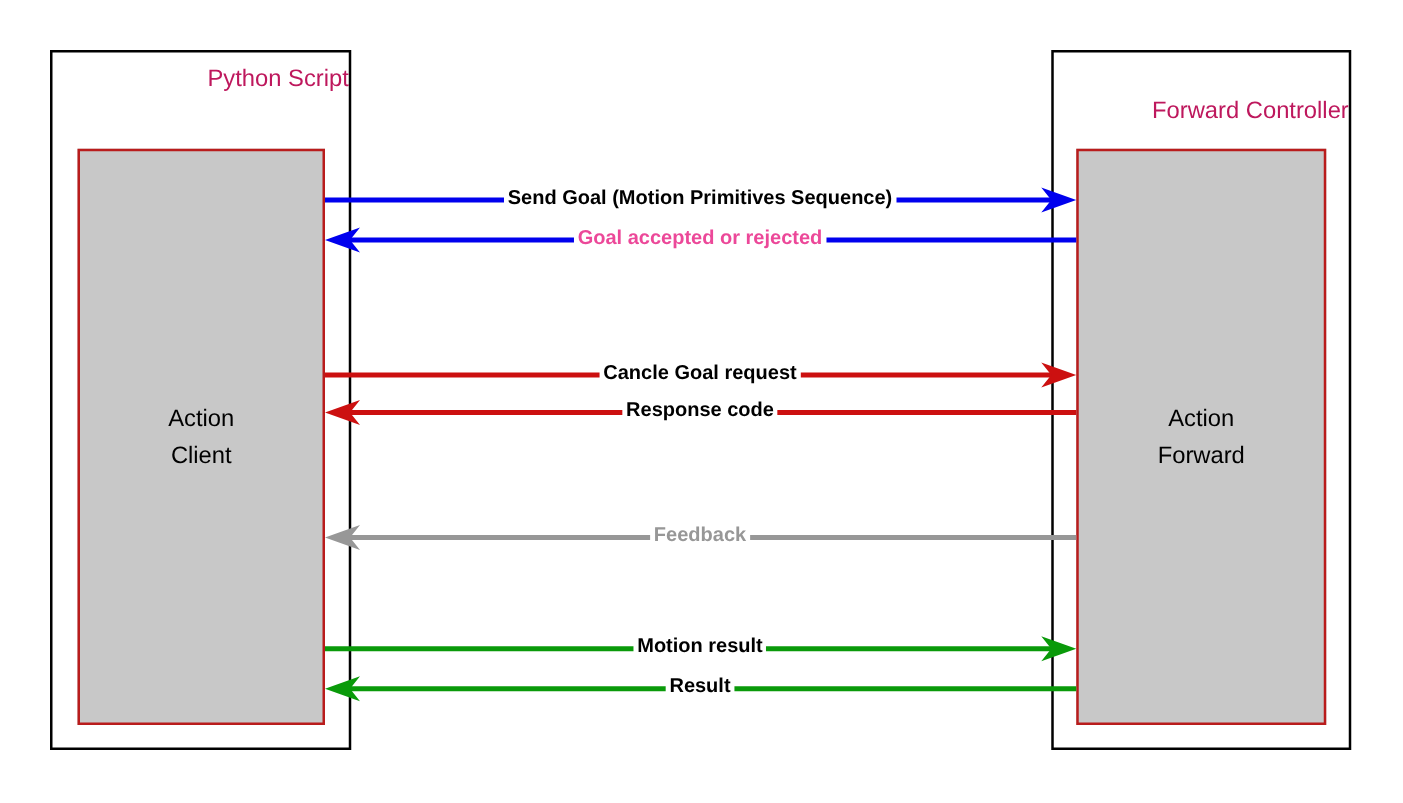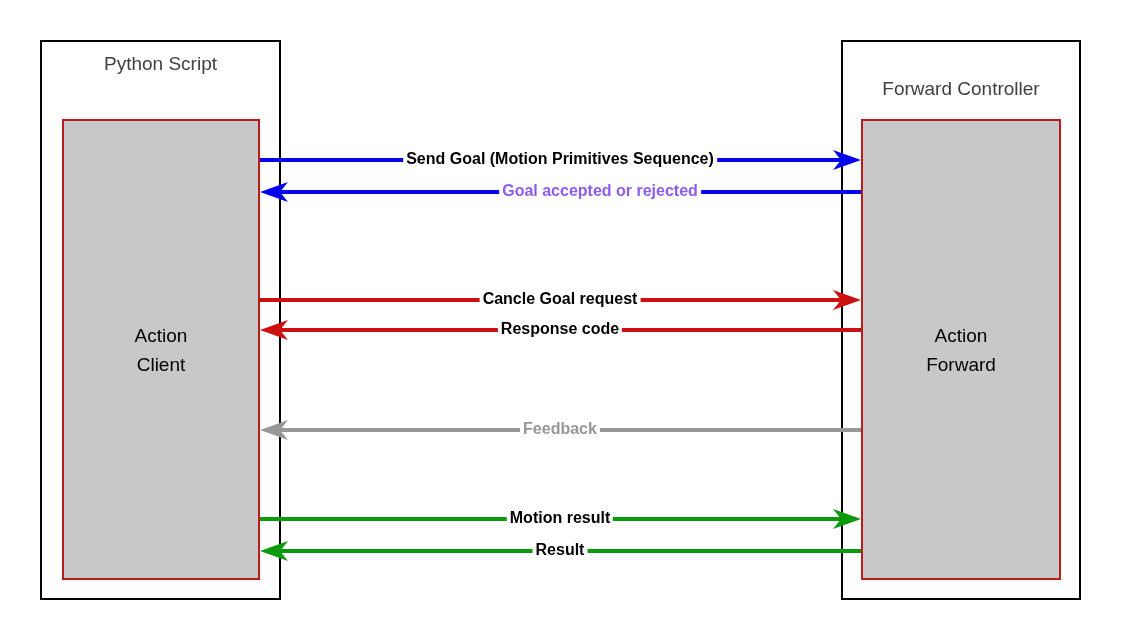--- a/index.html
+++ b/index.html
@@ -17,24 +17,24 @@
   }
   .outer-box {
     position: absolute;
     box-sizing: border-box;
     border: 2px solid #000000;
     background: #ffffff;
   }
   .outer-box .box-title {
     width: 100%;
     padding-top: 9px;
-    text-align: center;
+    text-align: right;
     font-size: 19px;
     line-height: 25px;
-    color: #404040;
+    color: #be185d;
     white-space: pre-line;
   }
   #outer-left  { left: 40px;  top: 40px; width: 241px; height: 560px; }
   #outer-right { left: 841px; top: 40px; width: 240px; height: 560px; }
   .inner-box {
     position: absolute;
     box-sizing: border-box;
     border: 2px solid #b91c1c;
     display: flex;
     align-items: center;
@@ -99,21 +99,21 @@
       <line x1="280" y1="430" x2="861" y2="430" stroke="#979797" stroke-width="4"></line>
       <polygon points="260,430 288,420 280,430 288,440" fill="#979797"></polygon>
       <line x1="260" y1="519" x2="841" y2="519" stroke="#0A9A0A" stroke-width="4"></line>
       <polygon points="861,519 833,509 841,519 833,529" fill="#0A9A0A"></polygon>
       <line x1="280" y1="551" x2="861" y2="551" stroke="#0A9A0A" stroke-width="4"></line>
       <polygon points="260,551 288,541 280,551 288,561" fill="#0A9A0A"></polygon>
     </svg>
 
   <div id="arrow-labels">
       <div class="arrow-label" style="left: 560px; top: 160px; color: rgb(0, 0, 0);">Send Goal (Motion Primitives Sequence)</div>
-      <div class="arrow-label" style="left: 560px; top: 192px; color: #8b5cf6; margin-left: 40px;">Goal accepted or rejected</div>
+      <div class="arrow-label" style="left: 560px; top: 192px; color: #ec4899;">Goal accepted or rejected</div>
       <div class="arrow-label" style="left: 560px; top: 300px; color: rgb(0, 0, 0);">Cancle Goal request</div>
       <div class="arrow-label" style="left: 560px; top: 330px; color: rgb(0, 0, 0);">Response code</div>
       <div class="arrow-label" style="left: 560px; top: 430px; color: rgb(151, 151, 151);">Feedback</div>
       <div class="arrow-label" style="left: 560px; top: 519px; color: rgb(0, 0, 0);">Motion result</div>
       <div class="arrow-label" style="left: 560px; top: 551px; color: rgb(0, 0, 0);">Result</div>
     </div>
 
 </div>
 
 </body></html>

